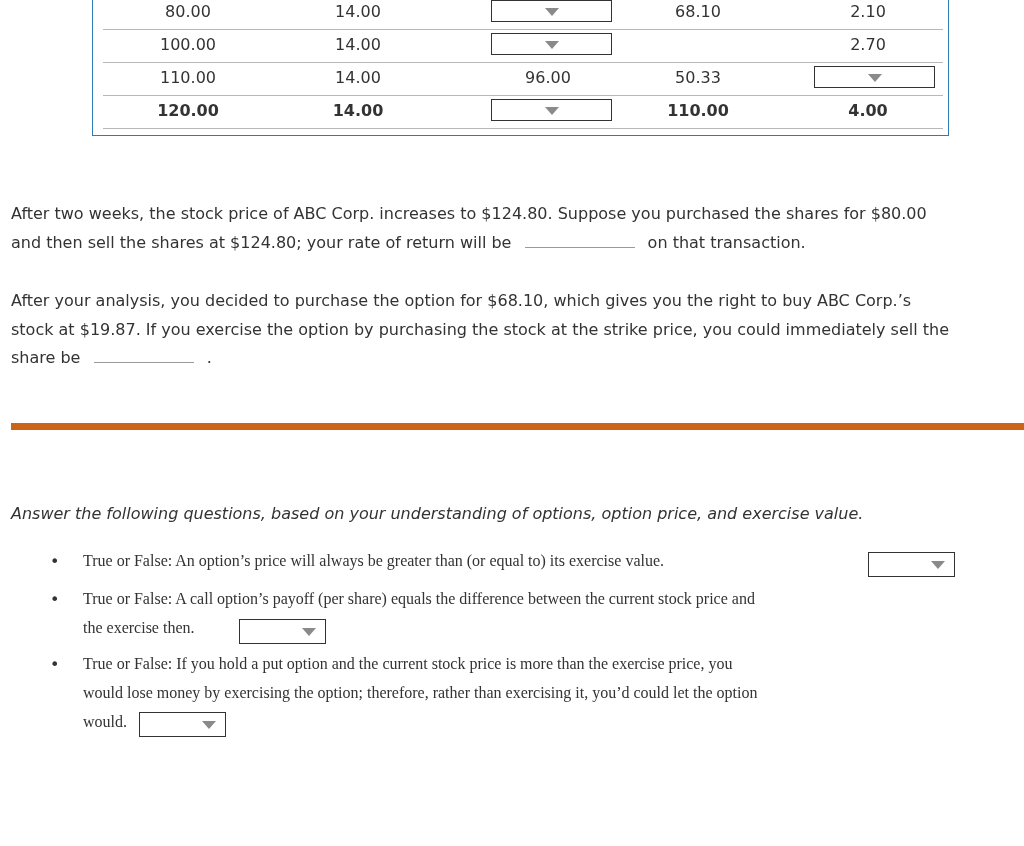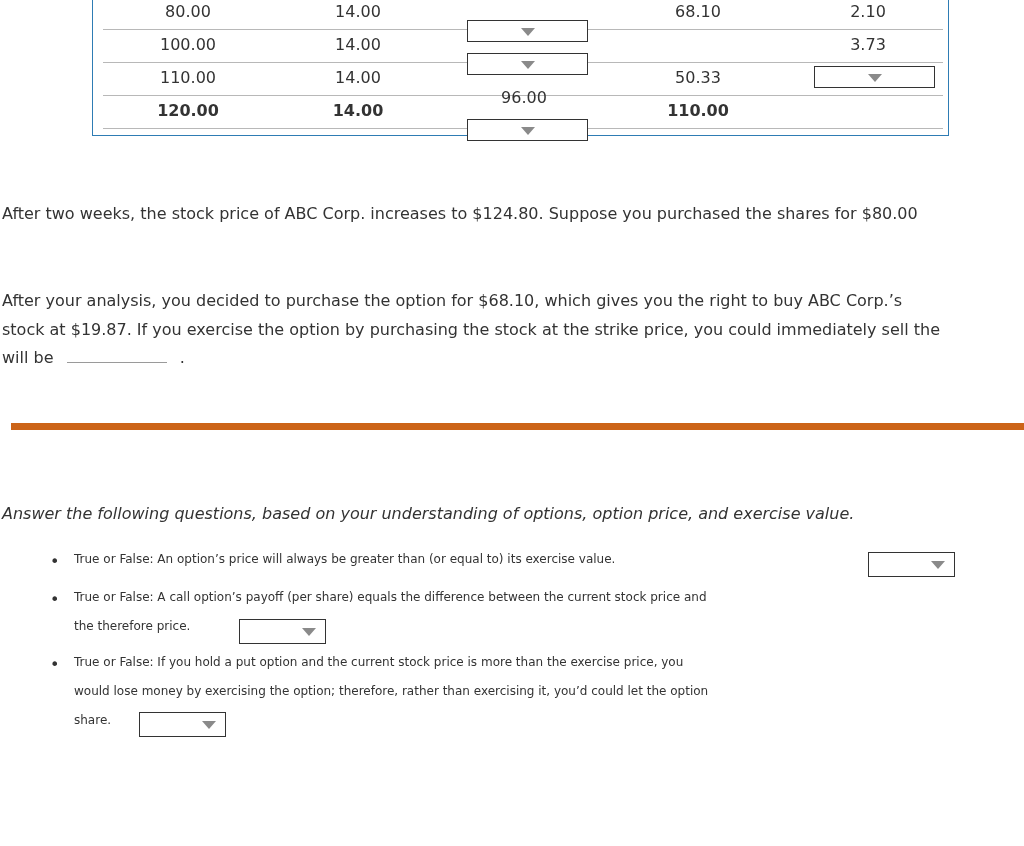--- a/index.html
+++ b/index.html
@@ -14,40 +14,40 @@
   .trow {
     position: absolute; left: 10px; width: 840px; height: 33px;
     border-bottom: 1.5px solid #b8b8b8;
   }
   .cell {
     position: absolute; top: 0; height: 32px; line-height: 32px; text-align: center;
     font-size: 16px; color: #333;
   }
   .c0 { left: 0; width: 170px; }
   .c1 { left: 170px; width: 170px; }
-  .c2 { left: 336px; width: 170px; margin-top: 20px; }
+  .c2 { left: 360px; width: 170px; }
   .c3 { left: 510px; width: 170px; }
   .c4 { left: 680px; width: 170px; }
   .dd {
     position: absolute; top: 4px; height: 22px; border: 1px solid #333; background: #fff;
     box-sizing: border-box; cursor: pointer;
   }
   .dd .arrow {
     position: absolute; top: 7px; width: 0; height: 0;
     border-left: 7px solid transparent; border-right: 7px solid transparent;
     border-top: 8px solid #8a8a8a;
   }
   .tbl-dd { width: 121px; }
   .tbl-dd .arrow { left: 53px; }
-  .para { position: absolute; left: 2px; font-size: 16px; line-height: 28.7px; color: #333; white-space: nowrap; }
+  .para { position: absolute; left: 11px; font-size: 16px; line-height: 28.7px; color: #333; white-space: nowrap; }
   .blank { display: inline-block; border-bottom: 1px solid #9a9a9a; height: 1px; vertical-align: baseline; }
   .orange-bar { position: absolute; left: 11px; top: 423px; width: 1013px; height: 7px; background: #cc6418; }
   .bullet-list { position: absolute; left: 0; top: 0; }
   .bullet { position: absolute; left: 50px; width: 8px; font-size: 16px; }
-  .bline { position: absolute; left: 74px; font-size: 12px; white-space: nowrap; color: #333; }
+  .bline { position: absolute; left: 83px; font-size: 16px; white-space: nowrap; color: #333; font-family: Liberation Serif, serif; }
   .tf-dd { width: 87px; height: 25px; position: absolute; }
   .tf-dd .arrow { left: 62px; top: 8px; }
 </style>
 </head>
 <body>
 
 <div class="table-wrap">
 
   <div class="trow" style="top:0px;">
     <div class="cell c0">80.00</div>
@@ -62,21 +62,21 @@
   </div>
 
   <div class="trow" style="top:33px;">
     <div class="cell c0">100.00</div>
     <div class="cell c1">14.00</div>
     <div class="cell c2">
       <div class="dd tbl-dd" style="left:28px;">
         <span class="arrow"></span>
       </div>
     </div>
-    <div class="cell c4">3.73</div>
+    <div class="cell c4">2.70</div>
   </div>
 
   <div class="trow" style="top:66px;">
     <div class="cell c0">110.00</div>
     <div class="cell c1">14.00</div>
     <div class="cell c2">96.00</div>
     <div class="cell c3">50.33</div>
     <div class="cell c4">
       <div class="dd tbl-dd" style="left:31px;">
         <span class="arrow"></span>
@@ -86,32 +86,38 @@
 
   <div class="trow" style="top:99px;font-weight:bold;">
     <div class="cell c0">120.00</div>
     <div class="cell c1">14.00</div>
     <div class="cell c2">
       <div class="dd tbl-dd" style="left:28px;">
         <span class="arrow"></span>
       </div>
     </div>
     <div class="cell c3">110.00</div>
+    <div class="cell c4">4.00</div>
   </div>
 </div>
 
 <div class="para" style="top:200px;">
   <div>After two weeks, the stock price of ABC Corp. increases to $124.80. Suppose you purchased the shares for $80.00</div>
+  <div>
+    <span>and then sell the shares at $124.80; your rate of return will be</span>
+    <span class="blank" style="width:110px; margin:0 8px 0 8px;"></span>
+    <span>on that transaction.</span>
+  </div>
 </div>
 
 <div class="para" style="top:287px;">
   <div>After your analysis, you decided to purchase the option for $68.10, which gives you the right to buy ABC Corp.’s</div>
   <div>stock at $19.87. If you exercise the option by purchasing the stock at the strike price, you could immediately sell the</div>
   <div>
-    <span>will be</span>
+    <span>share be</span>
     <span class="blank" style="width:100px; margin:0 8px 0 8px;"></span>
     <span>.</span>
   </div>
 </div>
 
 <div class="orange-bar"></div>
 
 <div class="para" style="top:500px;font-style:italic;">Answer the following questions, based on your understanding of options, option price, and exercise value.</div>
 
 <div class="bullet-list">
@@ -120,28 +126,28 @@
     <span class="bullet" style="top:552px;">•</span>
     <span class="bline" style="top:552px;">True or False: An option’s price will always be greater than (or equal to) its exercise value.</span>
     <div class="dd tf-dd" style="left:868px; top:552px;">
       <span class="arrow"></span>
     </div>
   </div>
 
   <div>
     <span class="bullet" style="top:590px;">•</span>
     <span class="bline" style="top:590px;">True or False: A call option’s payoff (per share) equals the difference between the current stock price and</span>
-    <span class="bline" style="top:619px;">the therefore price.</span>
+    <span class="bline" style="top:619px;">the exercise then.</span>
     <div class="dd tf-dd" style="left:239px; top:619px;">
       <span class="arrow"></span>
     </div>
   </div>
 
   <div>
     <span class="bullet" style="top:655px;">•</span>
     <span class="bline" style="top:655px;">True or False: If you hold a put option and the current stock price is more than the exercise price, you</span>
     <span class="bline" style="top:684px;">would lose money by exercising the option; therefore, rather than exercising it, you’d could let the option</span>
-    <span class="bline" style="top:713px;">share.</span>
+    <span class="bline" style="top:713px;">would.</span>
     <div class="dd tf-dd" style="left:139px; top:712px;">
       <span class="arrow"></span>
     </div>
   </div>
 </div>
 
 </body></html>

